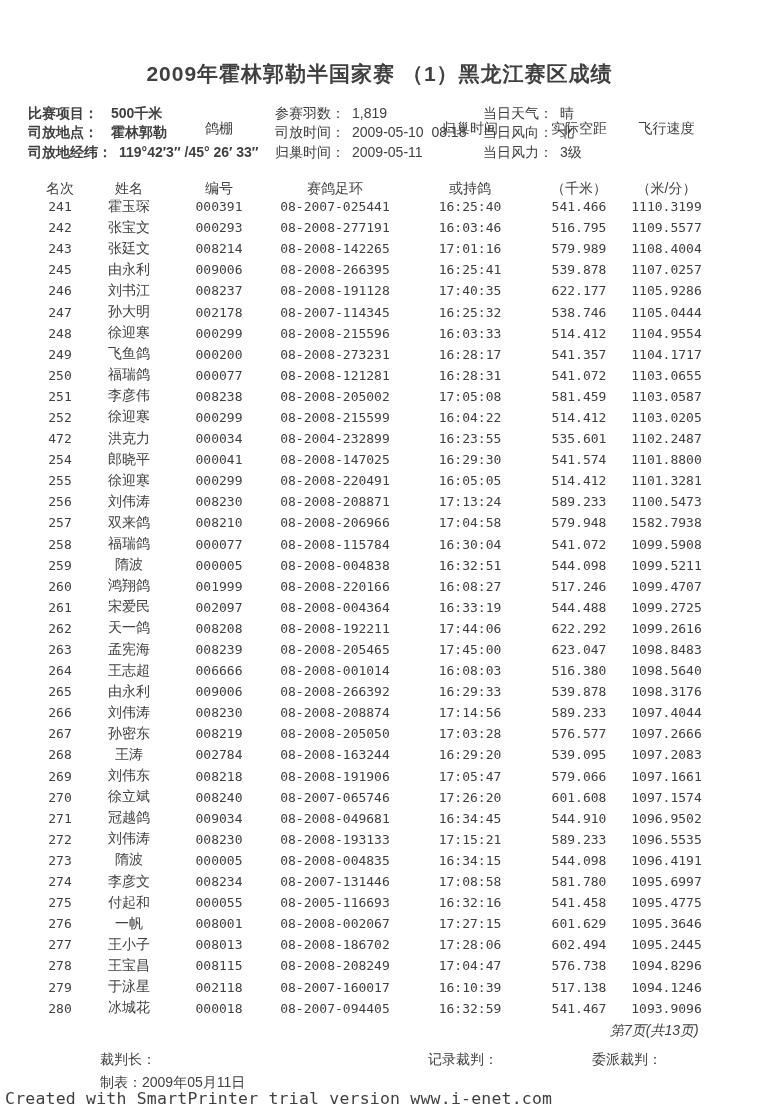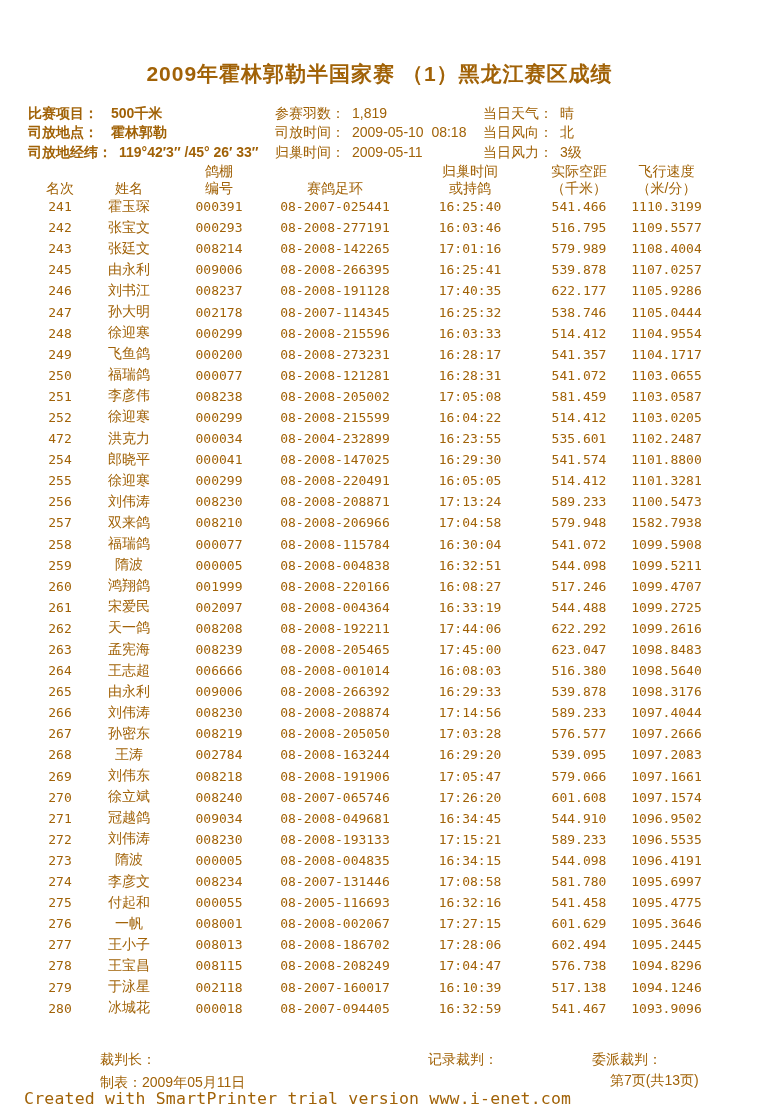--- a/index.html
+++ b/index.html
@@ -1,18 +1,18 @@
 <!DOCTYPE html>
 <html><head>
 <meta charset="utf-8">
 <style>
   html,body { margin:0; padding:0; background:#fff; }
   .page {
     position:relative; width:759px; height:1114px;
-    background:#ffffff; color:#a16207;
+    background:#ffffff; color:#404040;
     font-family:"Liberation Sans", sans-serif;
     overflow:hidden;
   }
   .title {
     position:absolute; top:60px; left:0; width:100%;
     margin:0; text-align:center;
     font-size:21px; font-weight:bold; letter-spacing:1px;
     white-space:pre;
   }
   .info { position:absolute; top:104px; font-size:14px; line-height:19.3px; }
@@ -25,41 +25,41 @@
   .info-left .info-row .lbl { min-width:76px; }
 
   .thead {
     position:absolute; left:30px; top:160px; width:685px;
     display:grid; grid-template-columns:60px 78px 102px 130px 140px 78px 97px;
     font-size:14px;
   }
   .th {
     display:flex; flex-direction:column; justify-content:flex-end;
     align-items:center; height:36px; line-height:16.5px;
-    text-align:center; white-space:pre;
+    text-align:center; white-space:pre;gap:43px;
   }
   .tbody { position:absolute; left:30px; top:196px; width:685px; }
   .tr {
     display:grid; grid-template-columns:60px 78px 102px 130px 140px 78px 97px;
     height:21.1px; align-items:center;
   }
   .td { text-align:center; font-size:14px; white-space:pre; }
   .td.num { font-family:"DejaVu Sans Mono", monospace; font-size:13px; }
 
   .footer-item { position:absolute; font-size:14px; white-space:pre; }
   .f-chief  { left:100px; top:1051px; }
   .f-tab    { left:100px; top:1074px; display:flex; }
   .f-tab .val { }
   .f-record { left:428px; top:1051px; }
   .f-assign { left:592px; top:1051px; }
-  .f-page   { left:610px; top:1072px; }
+  .f-page   { left:610px; top:1022px;font-style:italic; }
   .watermark {
     position:absolute; left:5px; top:1089px;
     font-family:"DejaVu Sans Mono", monospace;
-    font-size:16.5px; letter-spacing:0.2px; white-space:pre;margin-left:19px;
+    font-size:16.5px; letter-spacing:0.2px; white-space:pre;
   }
 </style>
 </head>
 <body>
 
 <div class="page">
 
   <h1 class="title">2009年霍林郭勒半国家赛 （1）黑龙江赛区成绩</h1>
 
   <div class="info info-left">

